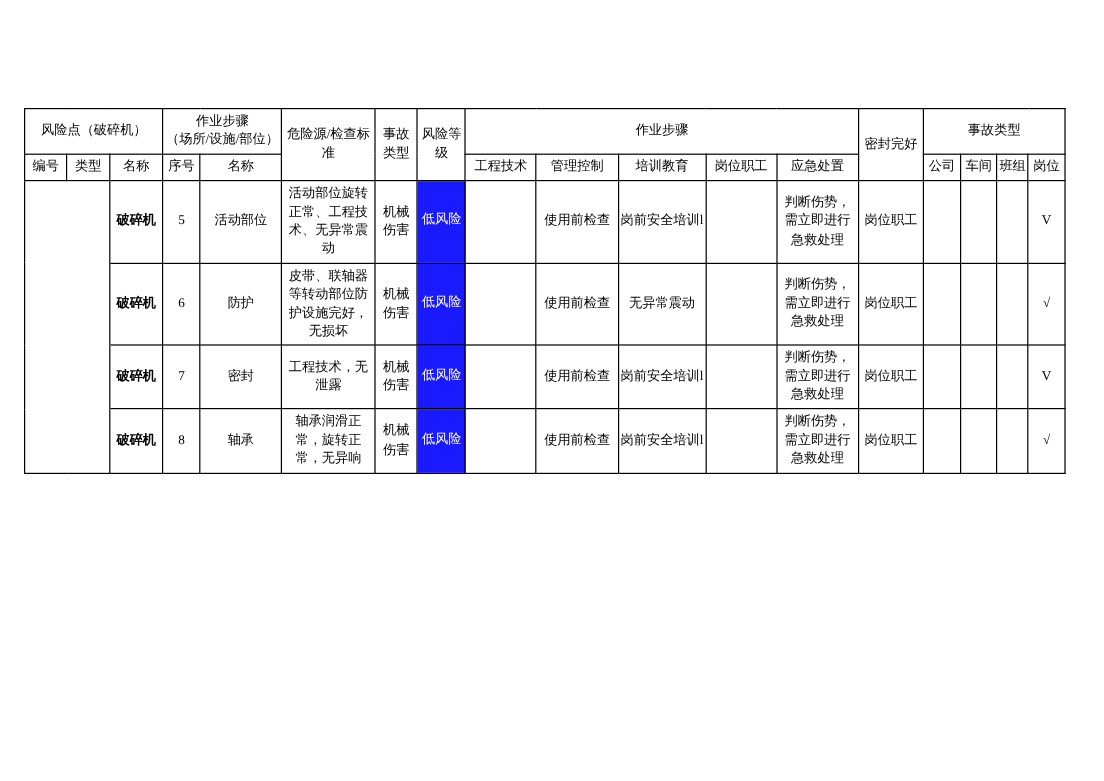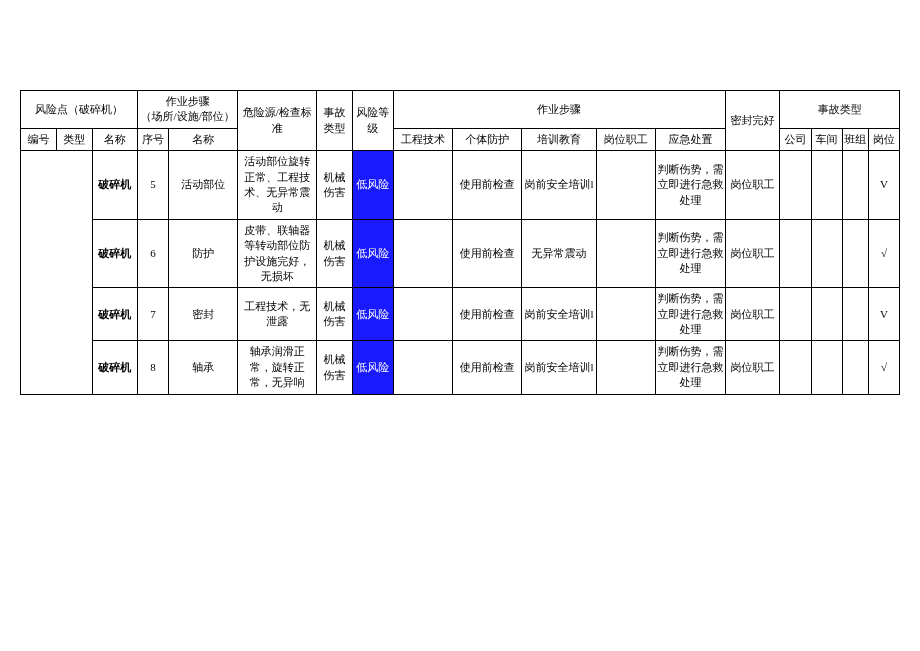--- a/index.html
+++ b/index.html
@@ -7,41 +7,42 @@
       margin: 0;
       padding: 0;
       font-family: "SimSun", "宋体", serif;
       background: #fff;
       font-size: 11px;
       color: #000;
     }
     .page {
       width: 920px;
       height: 651px;
-      padding: 90px 20px 20px 20px;
+      padding: 90px 32px 20px 20px;
       position: relative;
     }
     table {
       border-collapse: collapse;
       width: 100%;
       table-layout: fixed;
     }
     th, td {
       border: 1px solid #000;
       text-align: center;
       vertical-align: middle;
       padding: 3px 1px;
       font-weight: normal;
       line-height: 1.4;
       word-break: break-all;
     }
     th { font-weight: normal; }
     .risk-low {
       background: #1a1aff;
       color: #fff;
+      font-family: Liberation Mono, monospace;
     }
     .col-id { width: 30px; }
     .col-type { width: 30px; }
     .col-name { width: 38px; }
     .col-seq { width: 26px; }
     .col-step { width: 58px; }
     .col-hazard { width: 66px; }
     .col-accident { width: 30px; }
     .col-level { width: 34px; }
     .col-eng { width: 50px; }
@@ -92,21 +93,21 @@
       <th rowspan="2">密封完好</th>
       <th colspan="4">事故类型</th>
     </tr>
     <tr>
       <th>编号</th>
       <th>类型</th>
       <th>名称</th>
       <th>序号</th>
       <th>名称</th>
       <th>工程技术</th>
-      <th>个体防护</th>
+      <th>管理控制</th>
       <th>培训教育</th>
       <th>岗位职工</th>
       <th>应急处置</th>
       <th>公司</th>
       <th>车间</th>
       <th>班组</th>
       <th>岗位</th>
     </tr>
   </thead>
   <tbody id="tbody">

